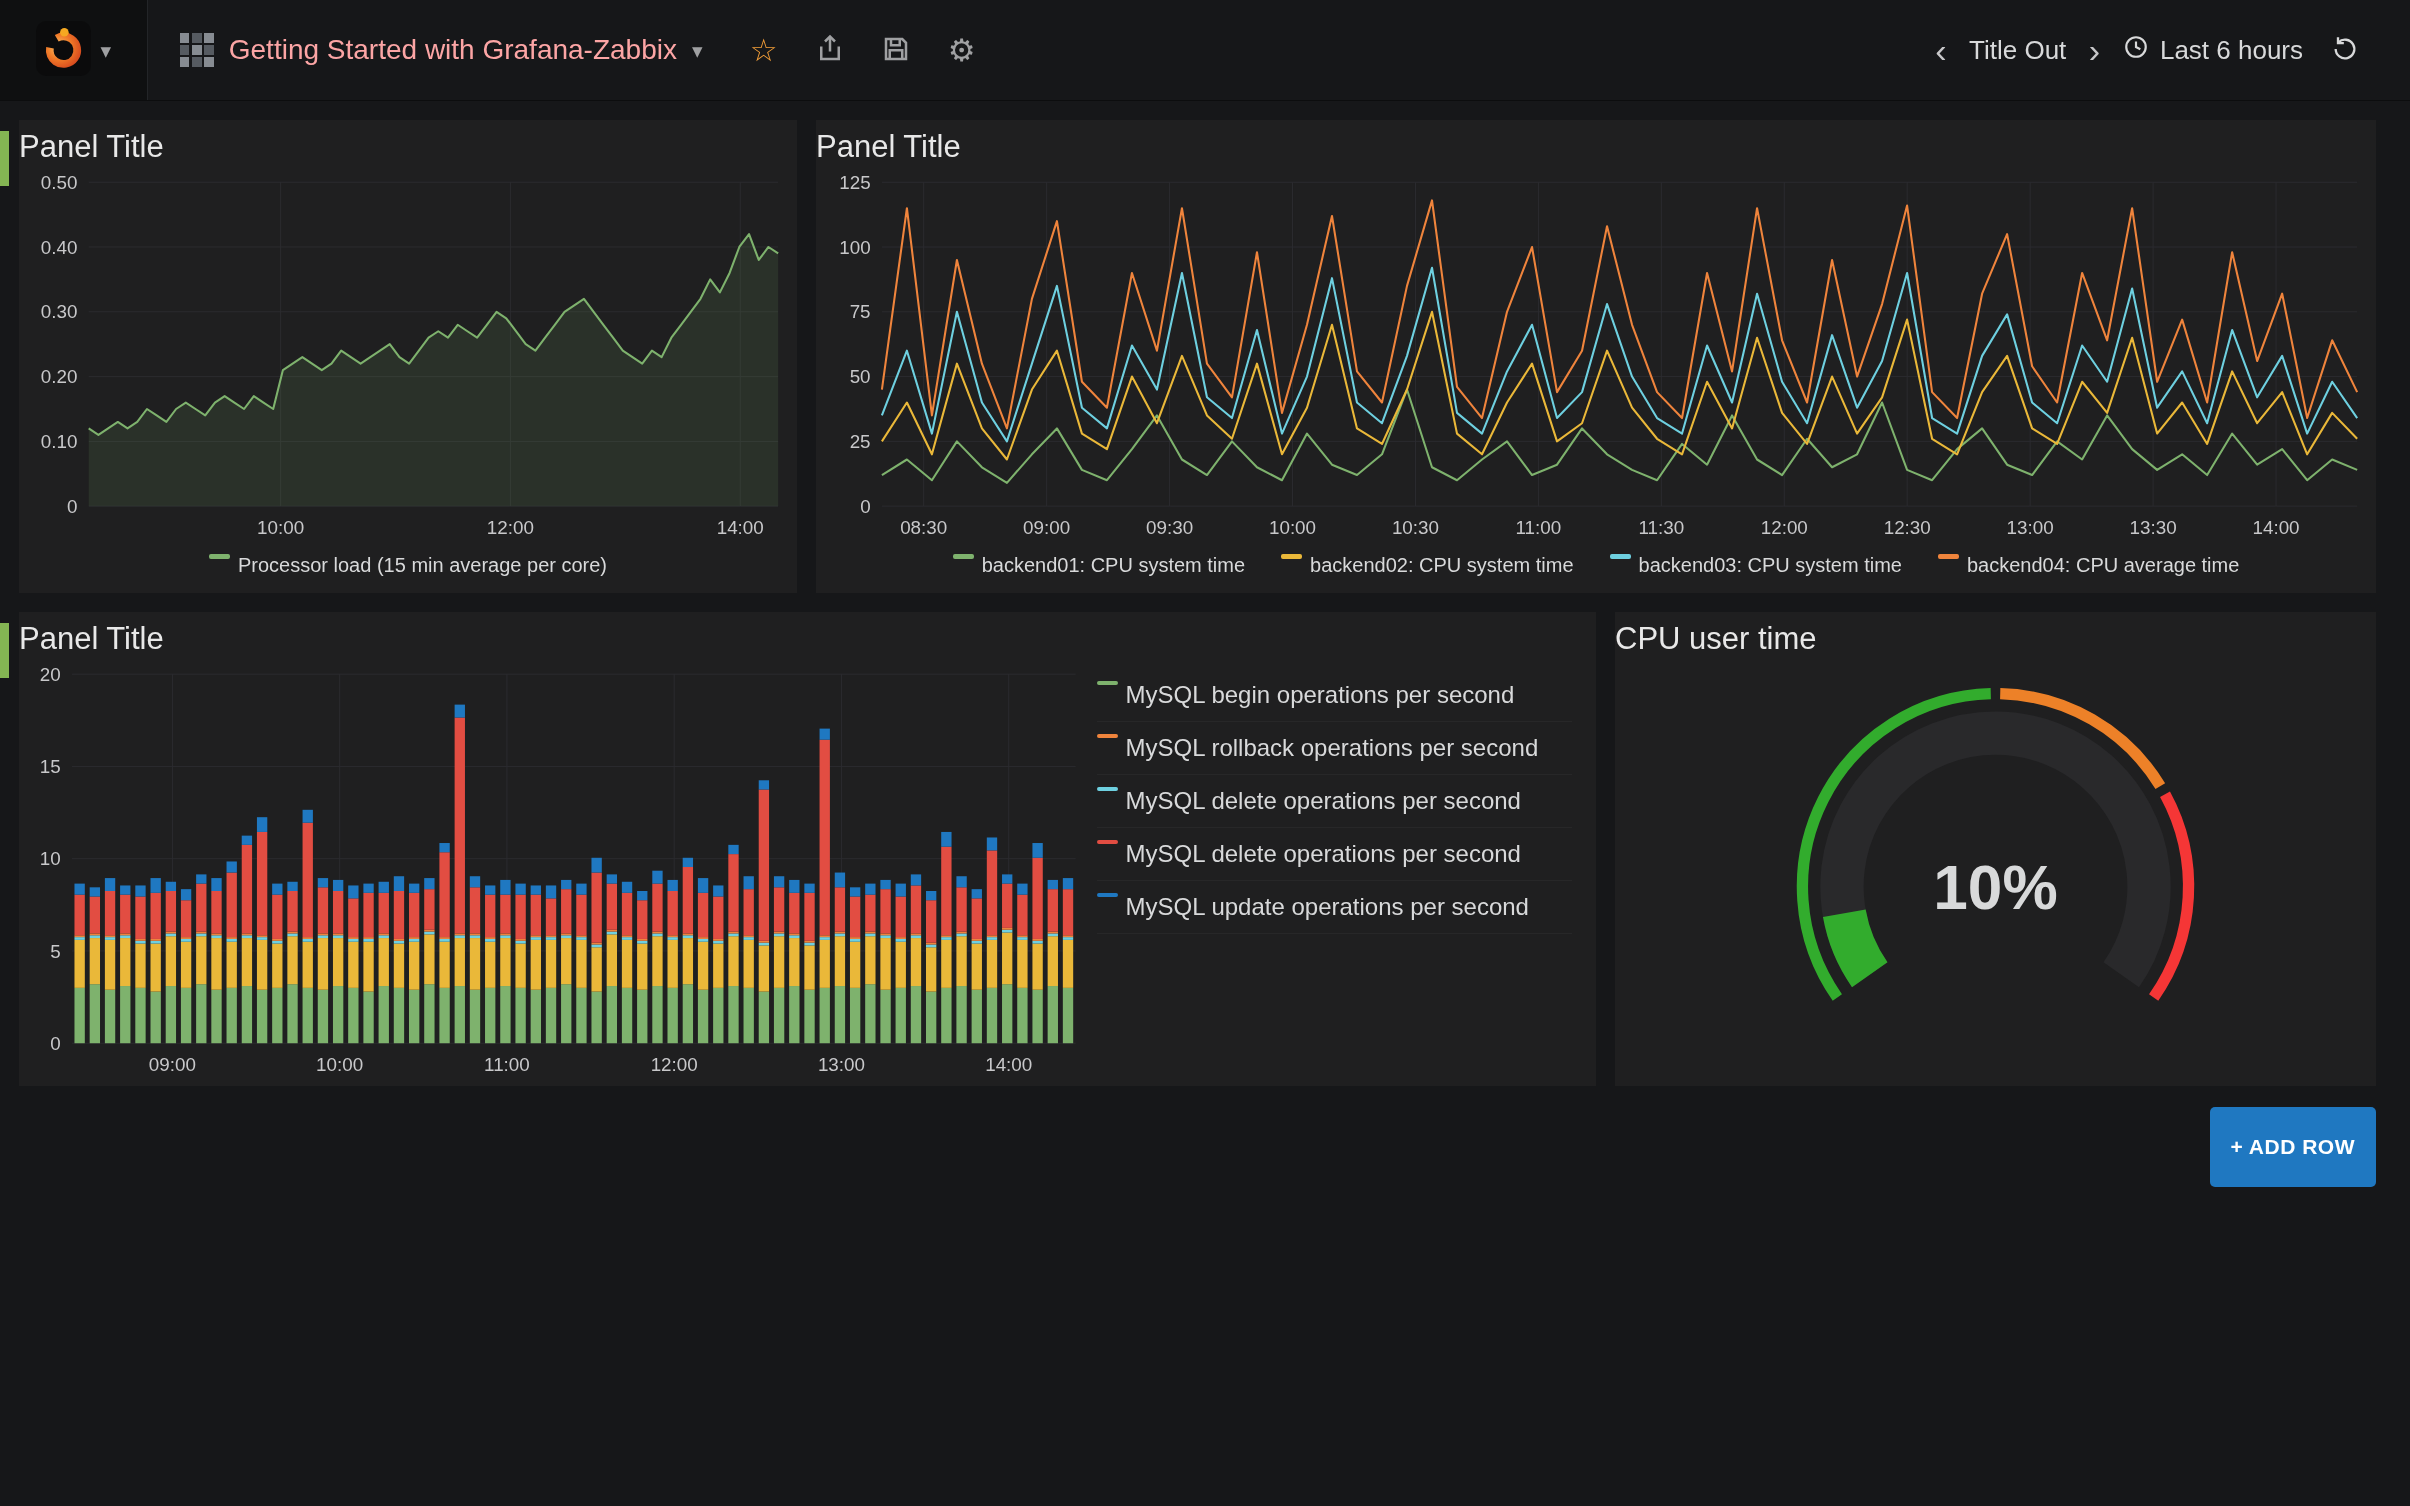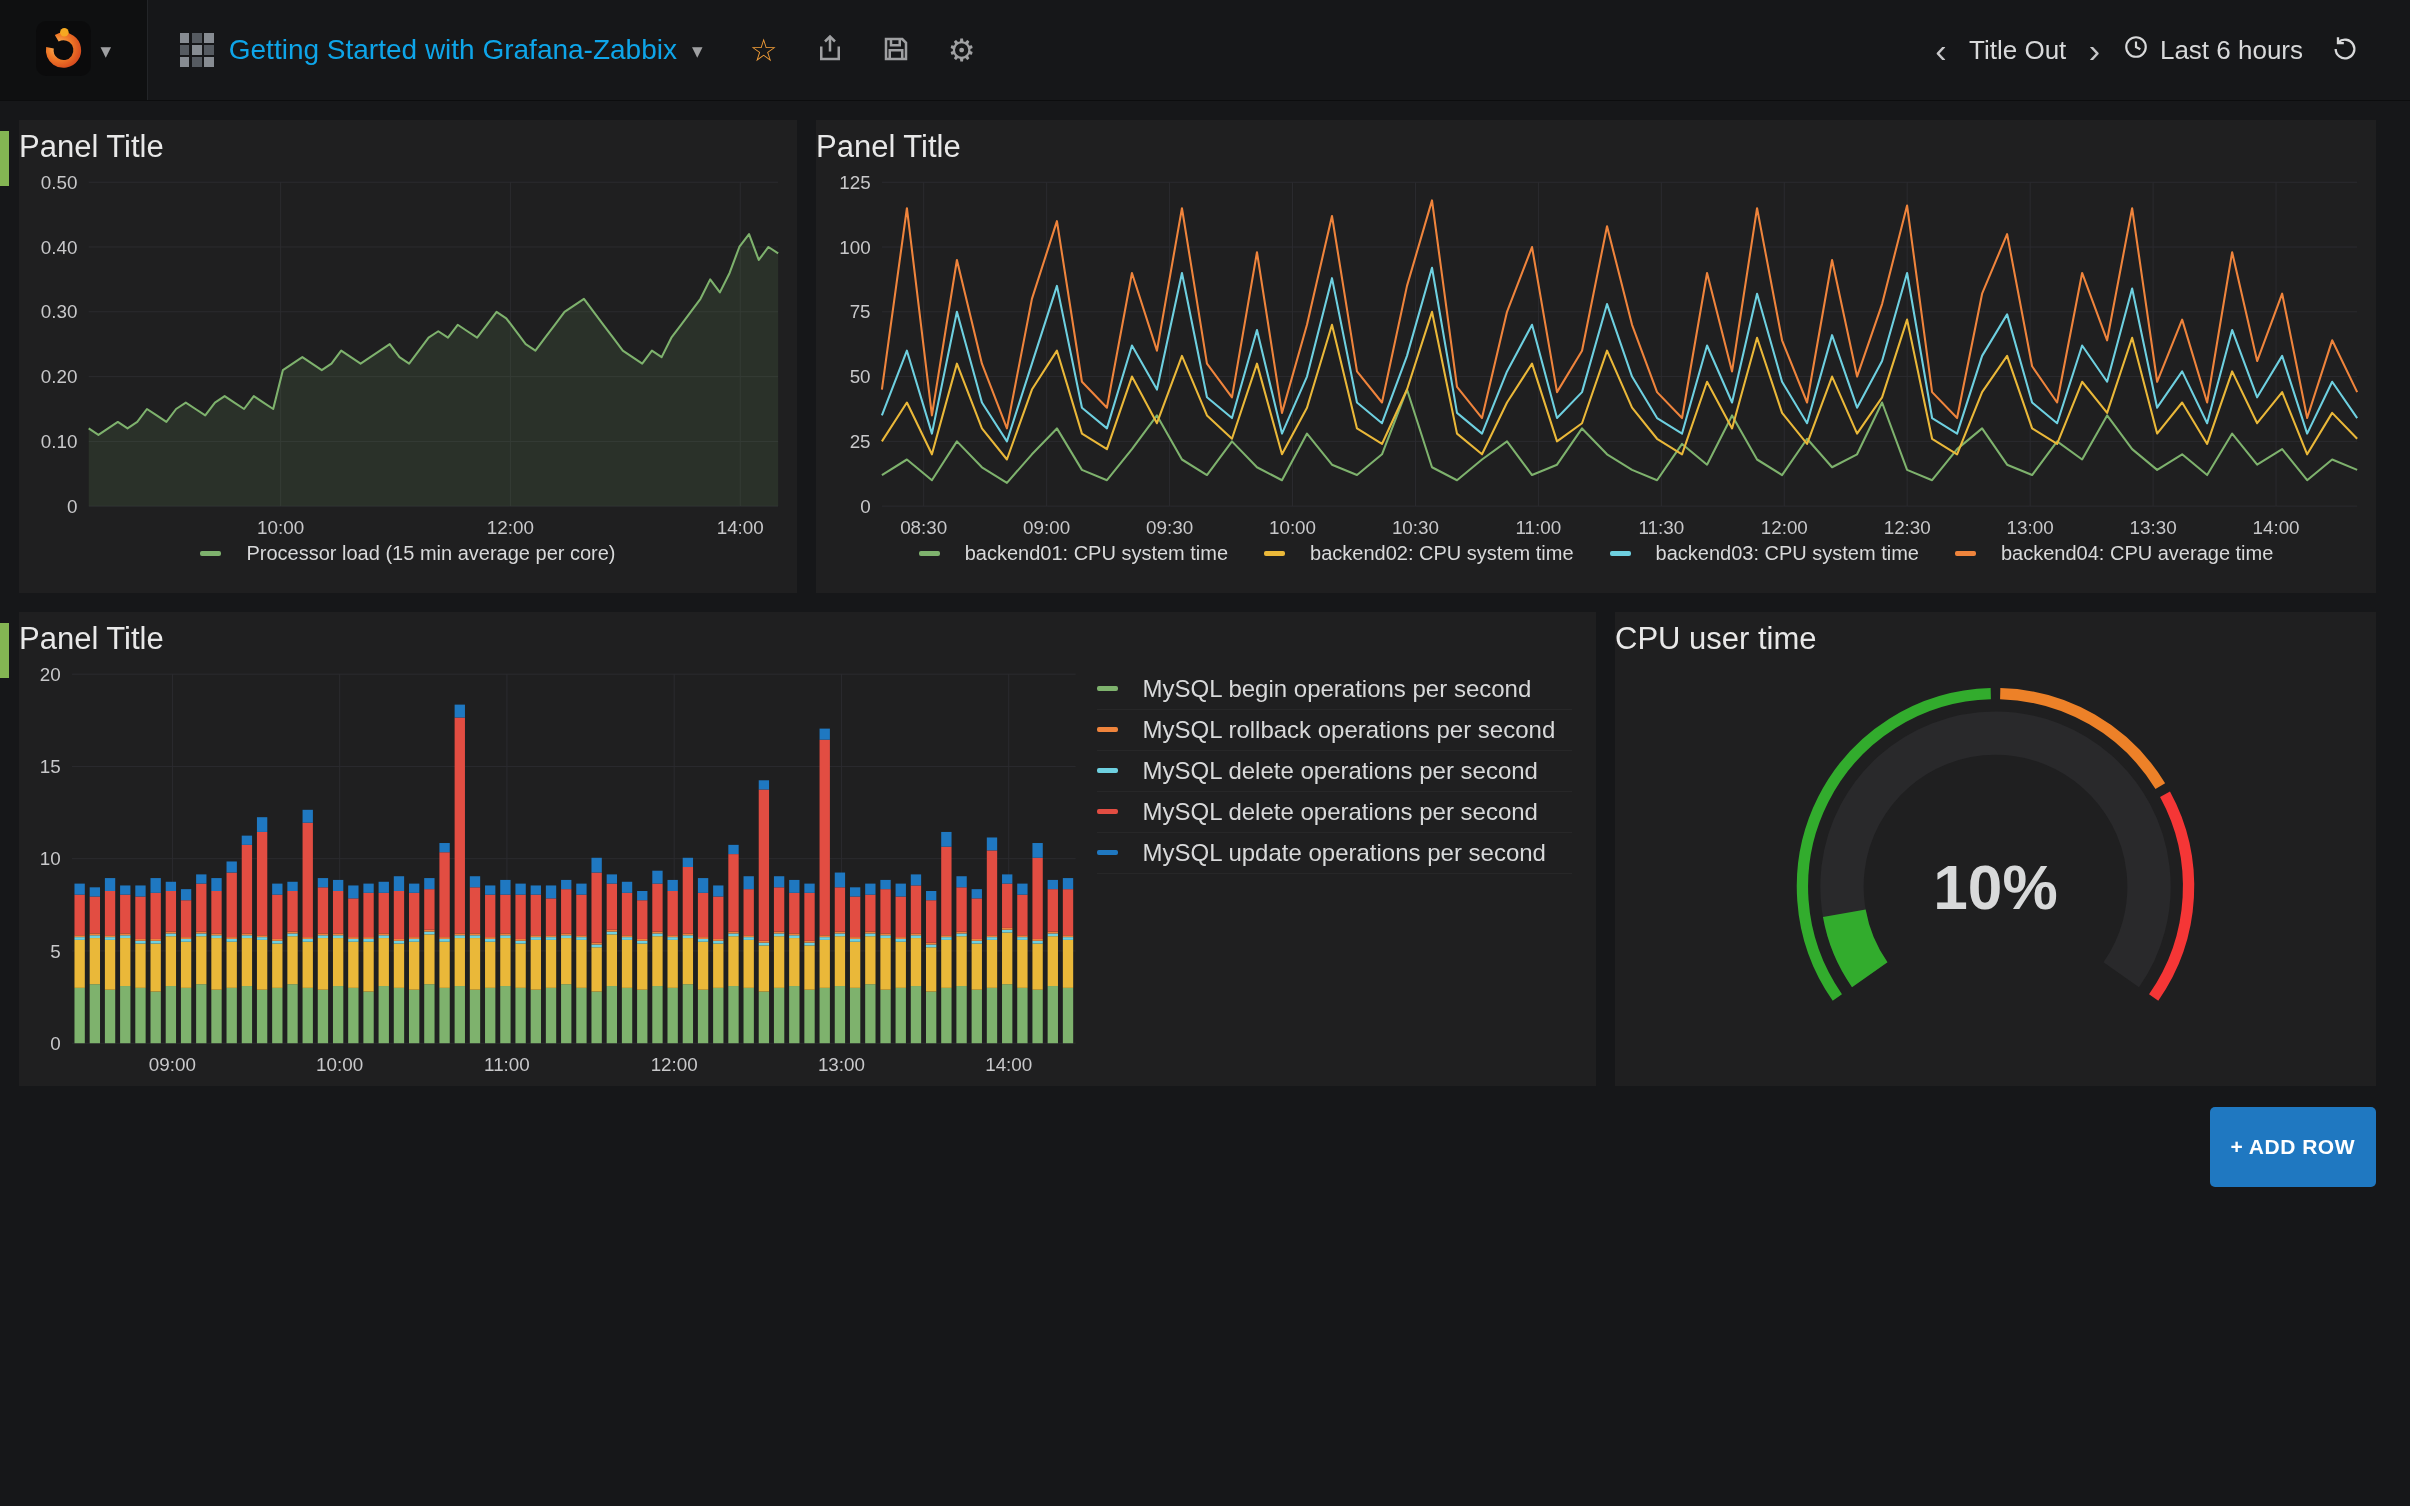--- a/index.html
+++ b/index.html
@@ -7,21 +7,21 @@
 
   
   header{height:100px;background:#161719;border-bottom:0.9px solid #0c0d0e;
     display:flex;align-items:center;position:relative;}
   .logo-block{width:147px;height:100%;display:flex;align-items:center;justify-content:center;
     gap:9.4px;background:#0f1011;border-right:0.9px solid #232528;cursor:pointer;}
   .dash-title{display:flex;align-items:center;gap:15px;padding:0 28px 0 32px;height:100%;cursor:pointer;}
   .grid-ico{display:grid;grid-template-columns:repeat(3,9.4px);grid-auto-rows:9.4px;gap:2.8px;}
   .grid-ico i{background:#878c92;}
   .grid-ico i:nth-child(even){background:#565b61;}
-  .dash-title .ttl{font-size:28px;color:#0ea5e9;}
+  .dash-title .ttl{font-size:28px;color:#fca5a5;}
   .caret{font-size:21px;color:#9fa0a2;line-height:1;}
   .icon-btn{width:66px;height:66px;display:flex;align-items:center;justify-content:center;cursor:pointer;}
   .glyph{font-size:31px;color:#9fa0a2;line-height:1;}
   .glyph.star{color:#f29d38;}
   .nav-right{margin-left:auto;display:flex;align-items:center;gap:5.6px;padding-right:40px;}
   .nav-right .txtbtn{font-size:26px;color:#d8d9da;padding:0 9.4px;cursor:pointer;display:flex;align-items:center;gap:11.3px;}
   .chev{font-size:34px;color:#c8c8ca;padding:0 7.5px;cursor:pointer;line-height:1;}
 
   
   main{padding:19px 35px 0 19px;position:relative;}
@@ -30,21 +30,21 @@
   #rh2{top:522px;}
   .grid{display:flex;flex-wrap:wrap;gap:19px;}
   .panel{background:#1f1f20;position:relative;}
   .p1{width:778px;height:473px;}
   .p2{width:1560px;height:473px;}
   .p3{width:1577px;height:474px;}
   .p4{width:761px;height:474px;}
   .ptitle{height:49px;line-height:53px;text-align:left;font-size:31px;font-weight:normal;color:#e8e8e8;cursor:pointer;}
   #c1,#c2{width:100%;height:373px;}
   .legend-b{height:51px;display:flex;justify-content:center;align-items:flex-start;gap:36px;font-size:20px;color:#d8d9da;}
-  .legend-b .li,.legend-right .li{display:flex;align-items:center;gap:25px;cursor:pointer;}
+  .legend-b .li,.legend-right .li{display:flex;align-items:flex-start;gap:8px;cursor:pointer;margin-top:12px;}
   .sw{display:inline-block;width:21px;height:4.7px;border-radius:1.9px;flex:0 0 auto;}
   .p3body{display:flex;height:425px;}
   #c3{flex:1;height:418px;}
   .legend-right{width:476px;padding:7.5px 24.5px 0 5.6px;font-size:24px;color:#d8d9da;}
   .legend-right .li{height:40px;border-bottom:0.9px solid rgba(255,255,255,0.04);}
   .gauge-wrap{height:425px;display:flex;align-items:center;justify-content:center;}
   .addrow-row{display:flex;justify-content:flex-end;margin-top:21px;}
   .addrow{background:#1f78c1;color:#ffffff;font-size:21px;font-weight:bold;
     padding:28px 21px;border-radius:5px;cursor:pointer;letter-spacing:0.5px;}
 </style>

